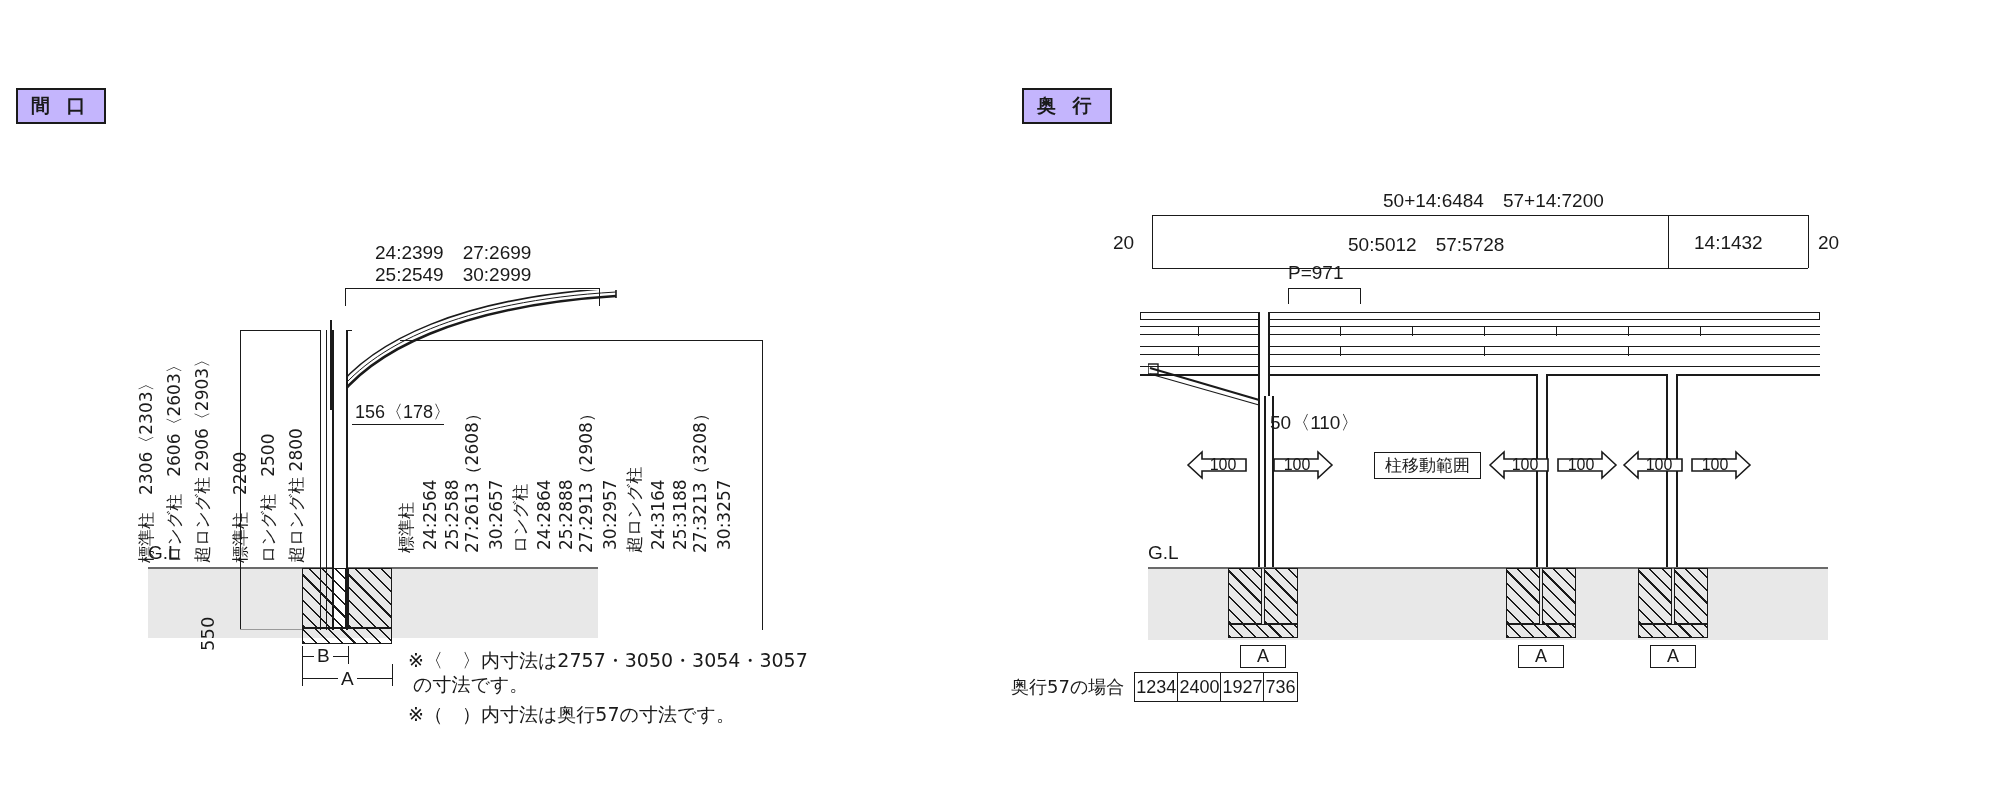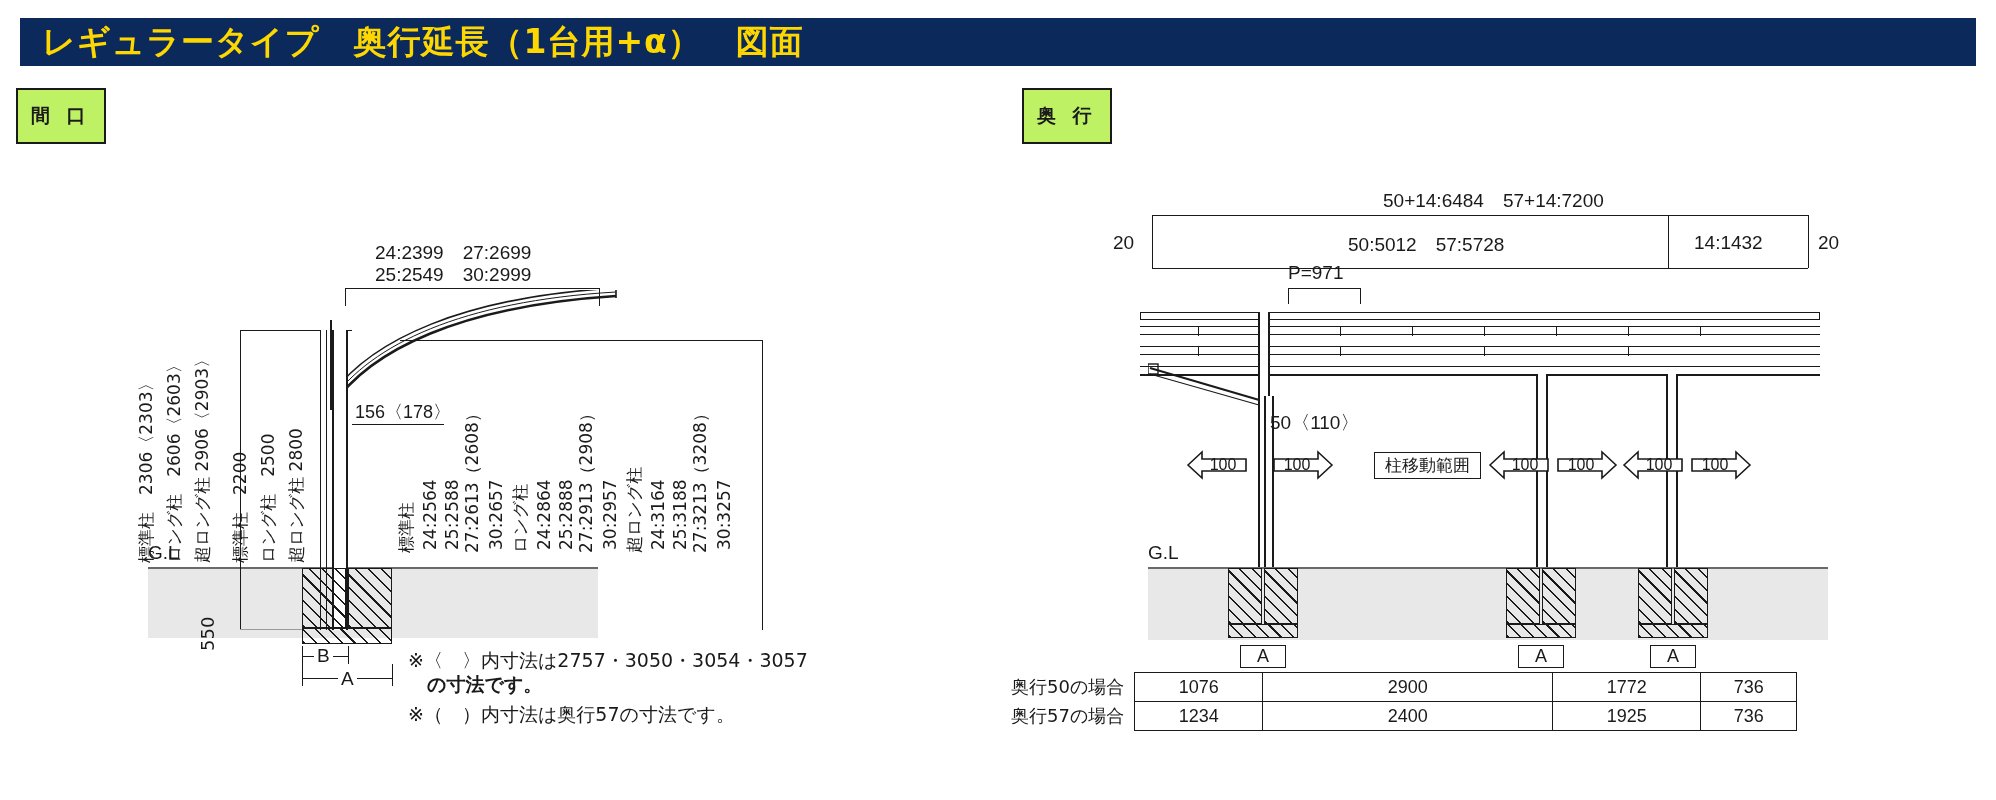--- a/index.html
+++ b/index.html
@@ -28,22 +28,22 @@
     letter-spacing:1px;
     padding-left:22px;
     white-space:pre;
     font-family:"DejaVu Sans","Liberation Sans",sans-serif;
   }
 
   
   .seclabel {
     position:absolute;
     border:2px solid #1a1a1a;
-    background:#bef264;
-    padding:13px 13px;
+    background:#c4b5fd;
+    padding:3px 13px;
     font-size:19px;
     font-weight:600;
     letter-spacing:5px;
     font-family:"DejaVu Sans","Liberation Sans",sans-serif;
     white-space:nowrap;
   }
   #sec-maguchi { left:16px; top:88px; }
   #sec-okuyuki { left:1022px; top:88px; }
 
   
@@ -104,23 +104,20 @@
   .dimtable td { border:1px solid #1a1a1a; text-align:center; height:29px; }
   .dimtable td.rowhead { border:none; text-align:right; padding-right:10px;
      font-family:"DejaVu Sans","Liberation Sans",sans-serif; font-size:18px; white-space:nowrap;}
   .roofband { position:absolute; border:1.5px solid #1a1a1a; background:#fff; }
 </style>
 </head>
 <body>
 
 <div class="page">
 
-  <div class="titlebar">
-    <div class="ttxt">レギュラータイプ　奥行延長（1台用+α）　図面</div>
-  </div>
 
   <div class="seclabel" id="sec-maguchi">間 口</div>
   <div class="seclabel" id="sec-okuyuki">奥 行</div>
 
   <div>
 
     <div class="txt" style="left:375px; top:240px; font-size:19px;">24:2399　27:2699</div>
     <div class="txt" style="left:375px; top:262px; font-size:19px;">25:2549　30:2999</div>
 
     <div class="ln hl" style="left:345px; top:288px; width:255px;"></div>
@@ -195,21 +192,21 @@
     <div class="ln vl" style="left:348px; top:646px; height:18px;"></div>
     <div class="ln hl" style="left:302px; top:656px; width:46px;"></div>
     <div class="txt" style="left:314px; top:645px; font-size:19px; background:#fff; padding:0 3px;">B</div>
 
     <div class="ln vl" style="left:302px; top:664px; height:22px;"></div>
     <div class="ln vl" style="left:392px; top:664px; height:22px;"></div>
     <div class="ln hl" style="left:302px; top:678px; width:90px;"></div>
     <div class="txt" style="left:338px; top:668px; font-size:19px; background:#fff; padding:0 3px;">A</div>
 
     <div class="notes" style="left:408px; top:648px;">※〈　〉内寸法は2757・3050・3054・3057</div>
-    <div class="notes" style="left:408px; top:672px;font-weight:bold;">　の寸法です。</div>
+    <div class="notes" style="left:394px; top:672px;">　の寸法です。</div>
     <div class="notes" style="left:408px; top:702px;">※（　）内寸法は奥行57の寸法です。</div>
   </div>
 
   <div>
 
     <div class="txt" style="left:1383px; top:188px; font-size:19px;">50+14:6484　57+14:7200</div>
 
     <div class="ln hl" style="left:1152px; top:215px; width:656px;"></div>
     <div class="ln hl" style="left:1152px; top:268px; width:656px;"></div>
     <div class="ln vl" style="left:1152px; top:215px; height:53px;"></div>
@@ -317,30 +314,23 @@
     <div class="hatch" style="left:1674px; top:568px; width:34px; height:56px;"></div>
     <div class="hatchH" style="left:1638px; top:624px; width:70px; height:14px;"></div>
 
     <div class="boxlabel" style="left:1240px; top:645px; font-size:18px; width:46px; padding:0;">A</div>
     <div class="boxlabel" style="left:1518px; top:645px; font-size:18px; width:46px; padding:0;">A</div>
     <div class="boxlabel" style="left:1650px; top:645px; font-size:18px; width:46px; padding:0;">A</div>
 
     <table class="dimtable" style="left:1010px; top:672px;">
       <tbody>
         <tr>
-          <td class="rowhead">奥行50の場合</td>
-          <td style="width:128px;">1076</td>
-          <td style="width:290px;">2900</td>
-          <td style="width:148px;">1772</td>
-          <td style="width:96px;">736</td>
-        </tr>
-        <tr>
           <td class="rowhead">奥行57の場合</td>
           <td>1234</td>
           <td>2400</td>
-          <td>1925</td>
+          <td>1927</td>
           <td>736</td>
         </tr>
       </tbody>
     </table>
   </div>
 
 </div>
 
 </body></html>

